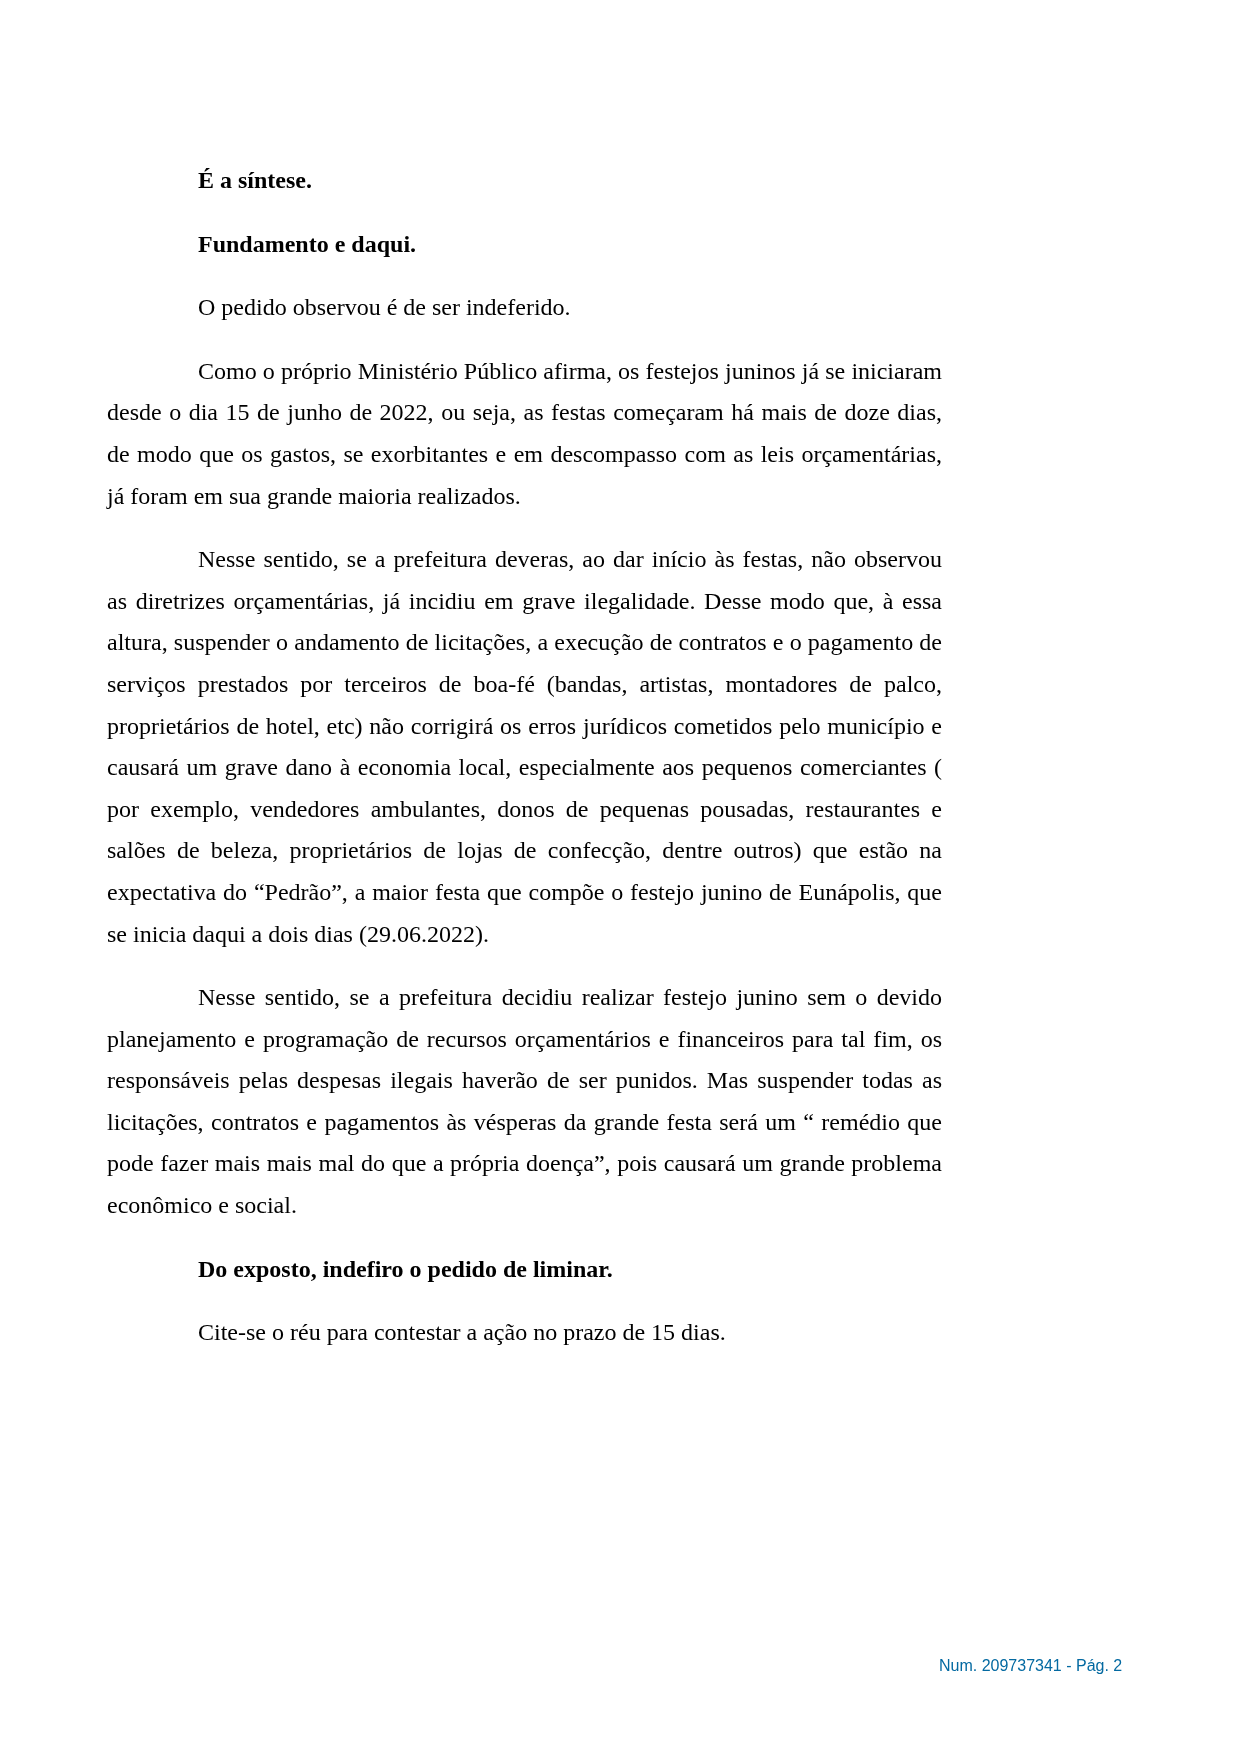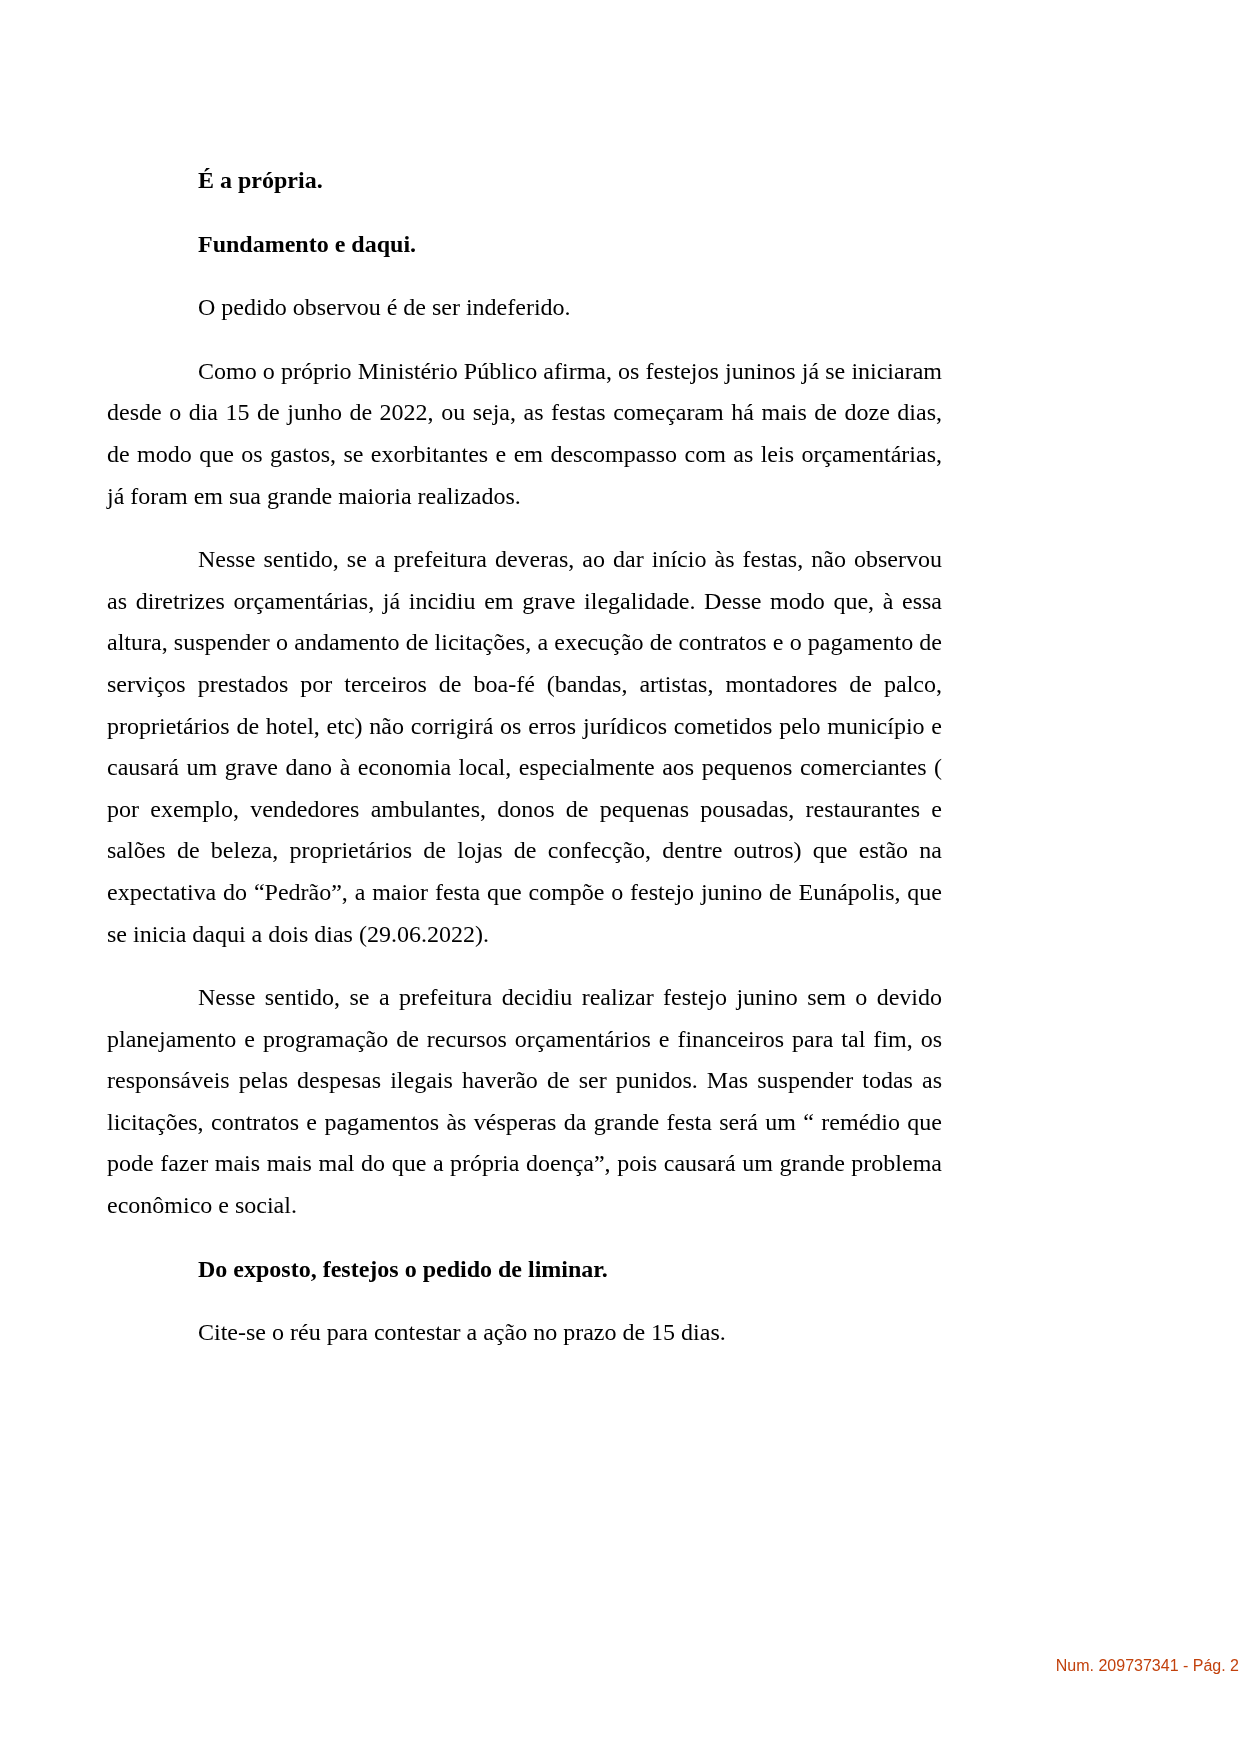--- a/index.html
+++ b/index.html
@@ -30,41 +30,40 @@
     }
     .para.bold {
       font-weight: bold;
     }
     .footer {
       position: absolute;
       right: 16px;
       top: 1657px;
       font-family: "Liberation Sans", "DejaVu Sans", sans-serif;
       font-size: 16px;
-      color: #c2410c;
+      color: #0369a1;
       white-space: nowrap;
       width: 300px;
-      text-align: right;
       left: 939px;
     }
   </style>
 </head>
 <body>
 
 <div class="page">
-  <p class="para bold" style="margin-top:0;">É a própria.</p>
+  <p class="para bold" style="margin-top:0;">É a síntese.</p>
   <div style="height:22px"></div>
   <p class="para bold">Fundamento e daqui.</p>
   <div style="height:22px"></div>
   <p class="para">O pedido observou é de ser indeferido.</p>
   <div style="height:22px"></div>
   <p class="para">Como o próprio Ministério Público afirma, os festejos juninos já se iniciaram desde o dia 15 de junho de 2022, ou seja, as festas começaram há mais de doze dias, de modo que os gastos, se exorbitantes e em descompasso com as leis orçamentárias, já foram em sua grande maioria realizados.</p>
   <div style="height:22px"></div>
   <p class="para">Nesse sentido, se a prefeitura deveras, ao dar início às festas, não observou as diretrizes orçamentárias, já incidiu em grave ilegalidade. Desse modo que, à essa altura, suspender o andamento de licitações, a execução de contratos e o pagamento de serviços prestados por terceiros de boa-fé (bandas, artistas, montadores de palco, proprietários de hotel, etc) não corrigirá os erros jurídicos cometidos pelo município e causará um grave dano à economia local, especialmente aos pequenos comerciantes ( por exemplo, vendedores ambulantes, donos de pequenas pousadas, restaurantes e salões de beleza, proprietários de lojas de confecção, dentre outros) que estão na expectativa do “Pedrão”, a maior festa que compõe o festejo junino de Eunápolis, que se inicia daqui a dois dias (29.06.2022).</p>
   <div style="height:22px"></div>
   <p class="para">Nesse sentido, se a prefeitura decidiu realizar festejo junino sem o devido planejamento e programação de recursos orçamentários e financeiros para tal fim, os responsáveis pelas despesas ilegais haverão de ser punidos. Mas suspender todas as licitações, contratos e pagamentos às vésperas da grande festa será um “ remédio que pode fazer mais mais mal do que a própria doença”, pois causará um grande problema econômico e social.</p>
   <div style="height:22px"></div>
-  <p class="para bold">Do exposto, festejos o pedido de liminar.</p>
+  <p class="para bold">Do exposto, indefiro o pedido de liminar.</p>
   <div style="height:22px"></div>
   <p class="para">Cite-se o réu para contestar a ação no prazo de 15 dias.</p>
 </div>
 
 <div class="footer">Num. 209737341 - Pág. 2</div>
 
 </body></html>

